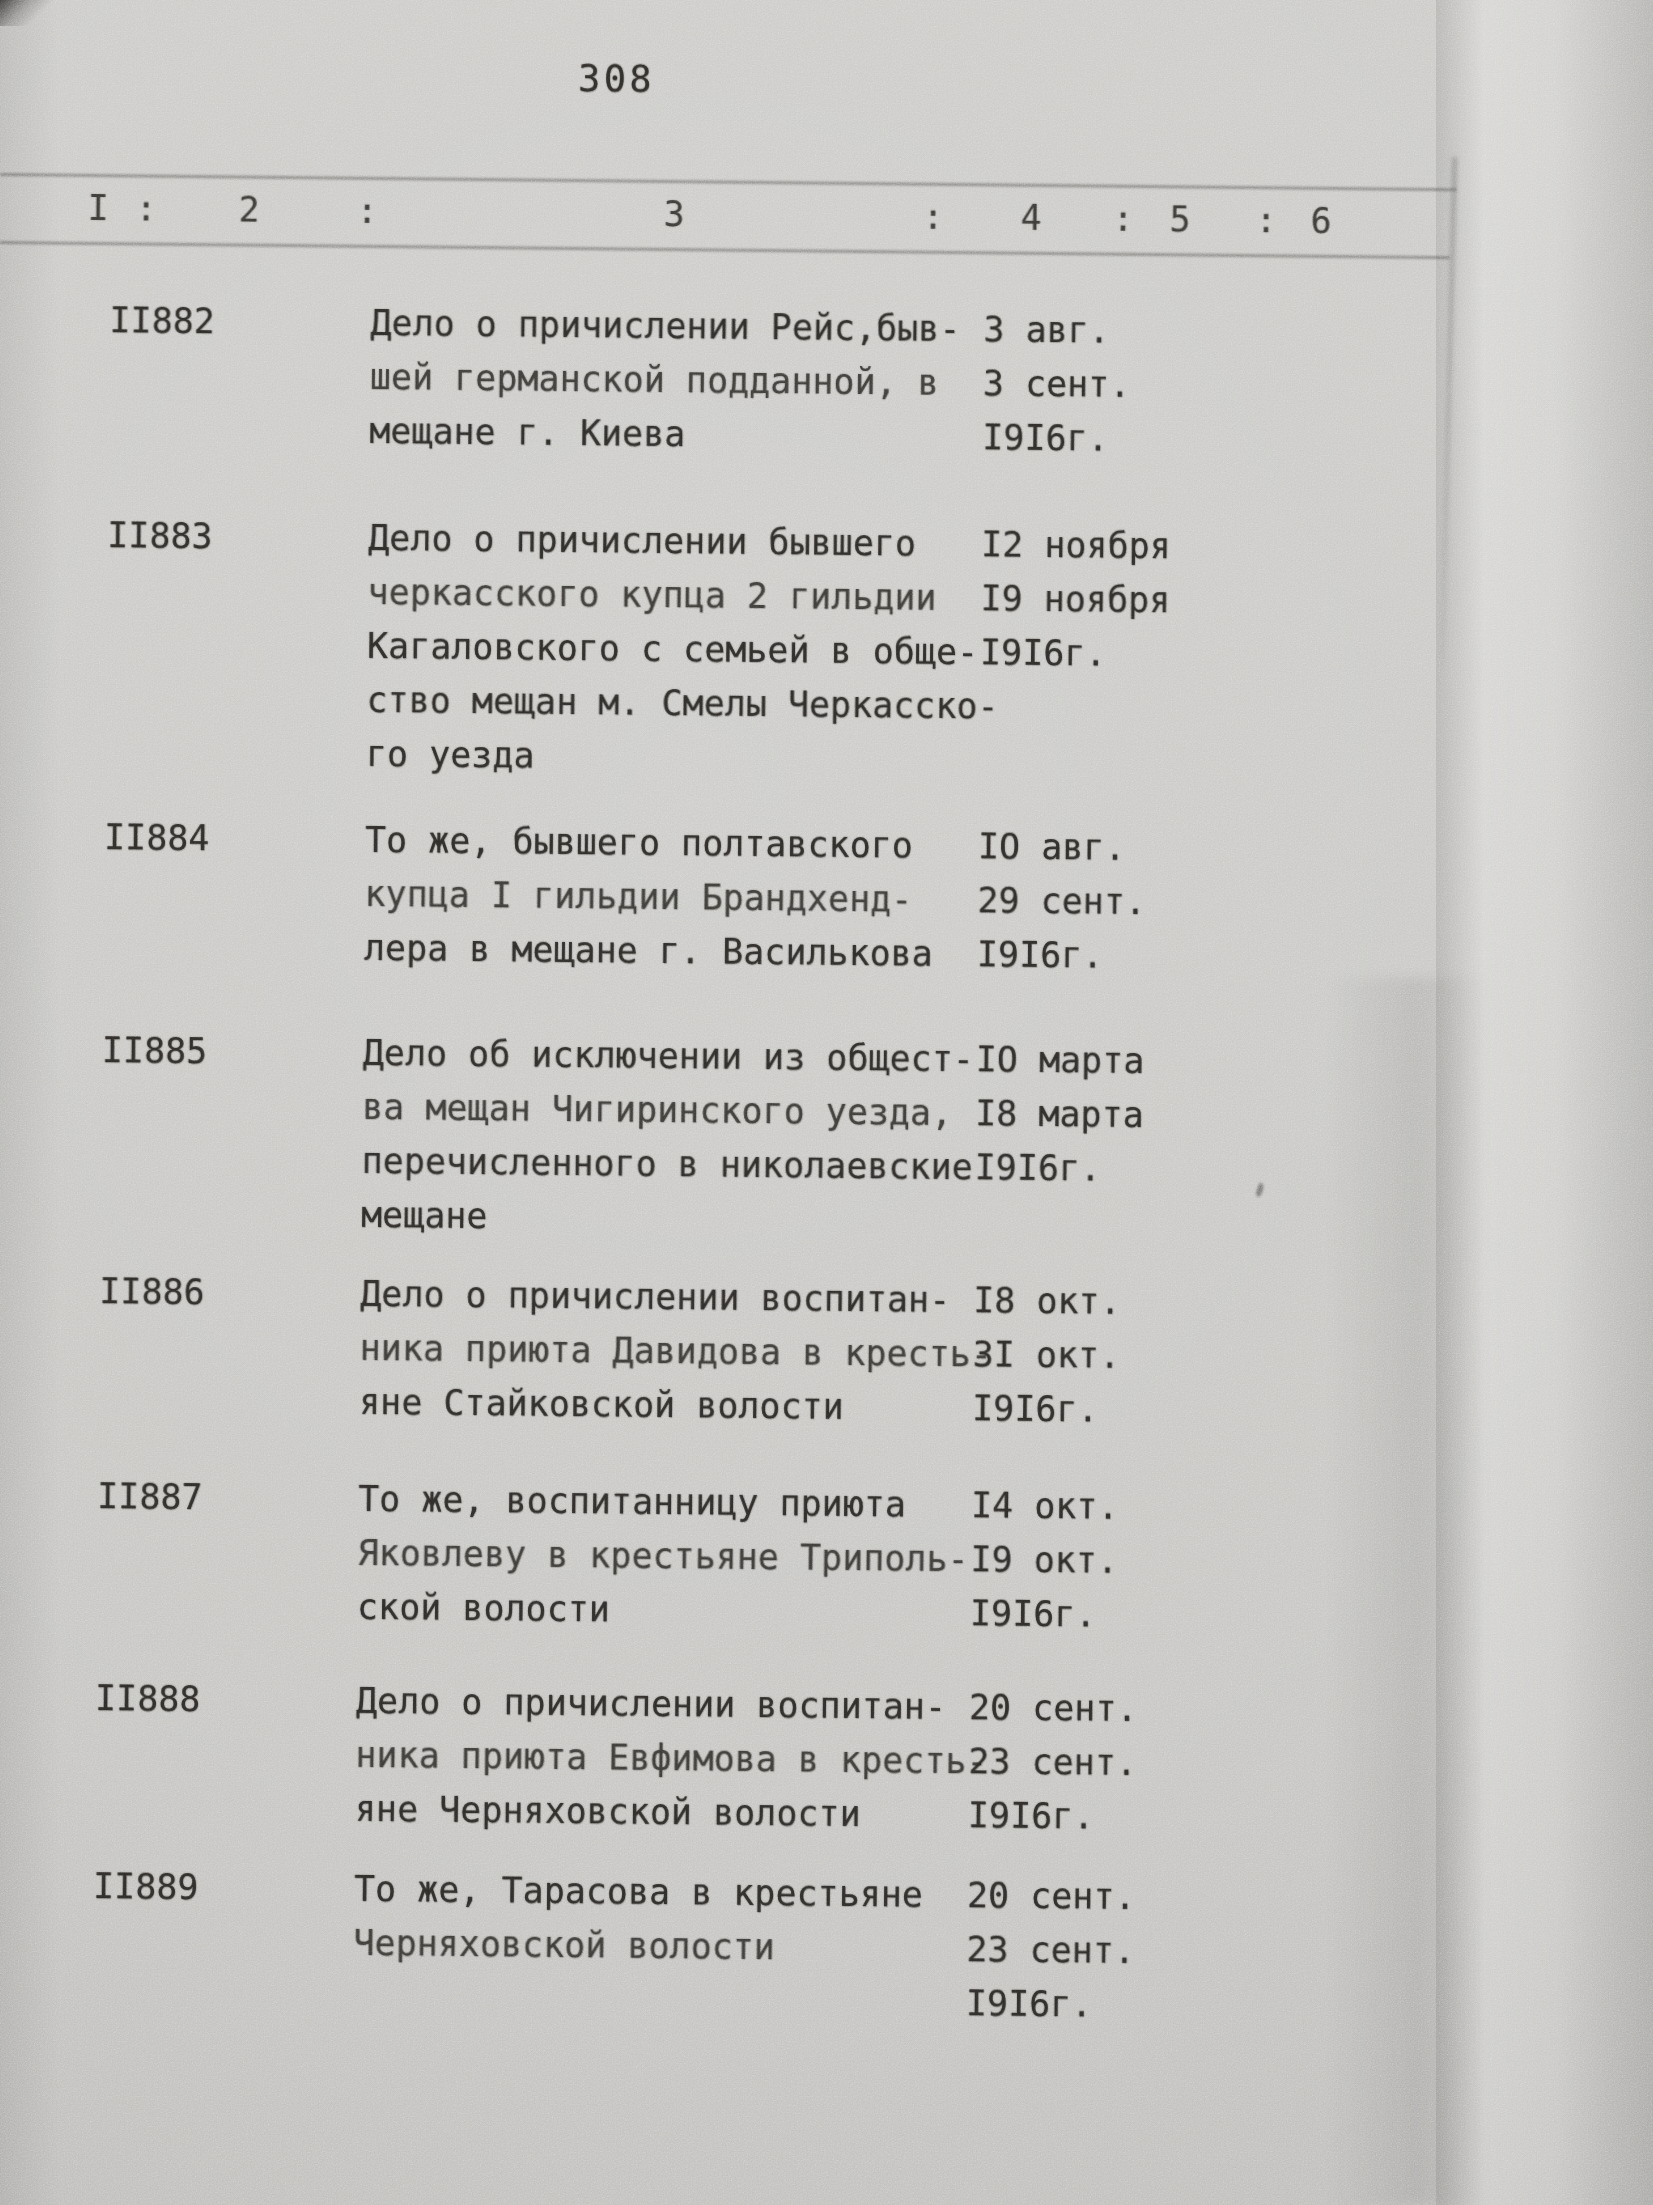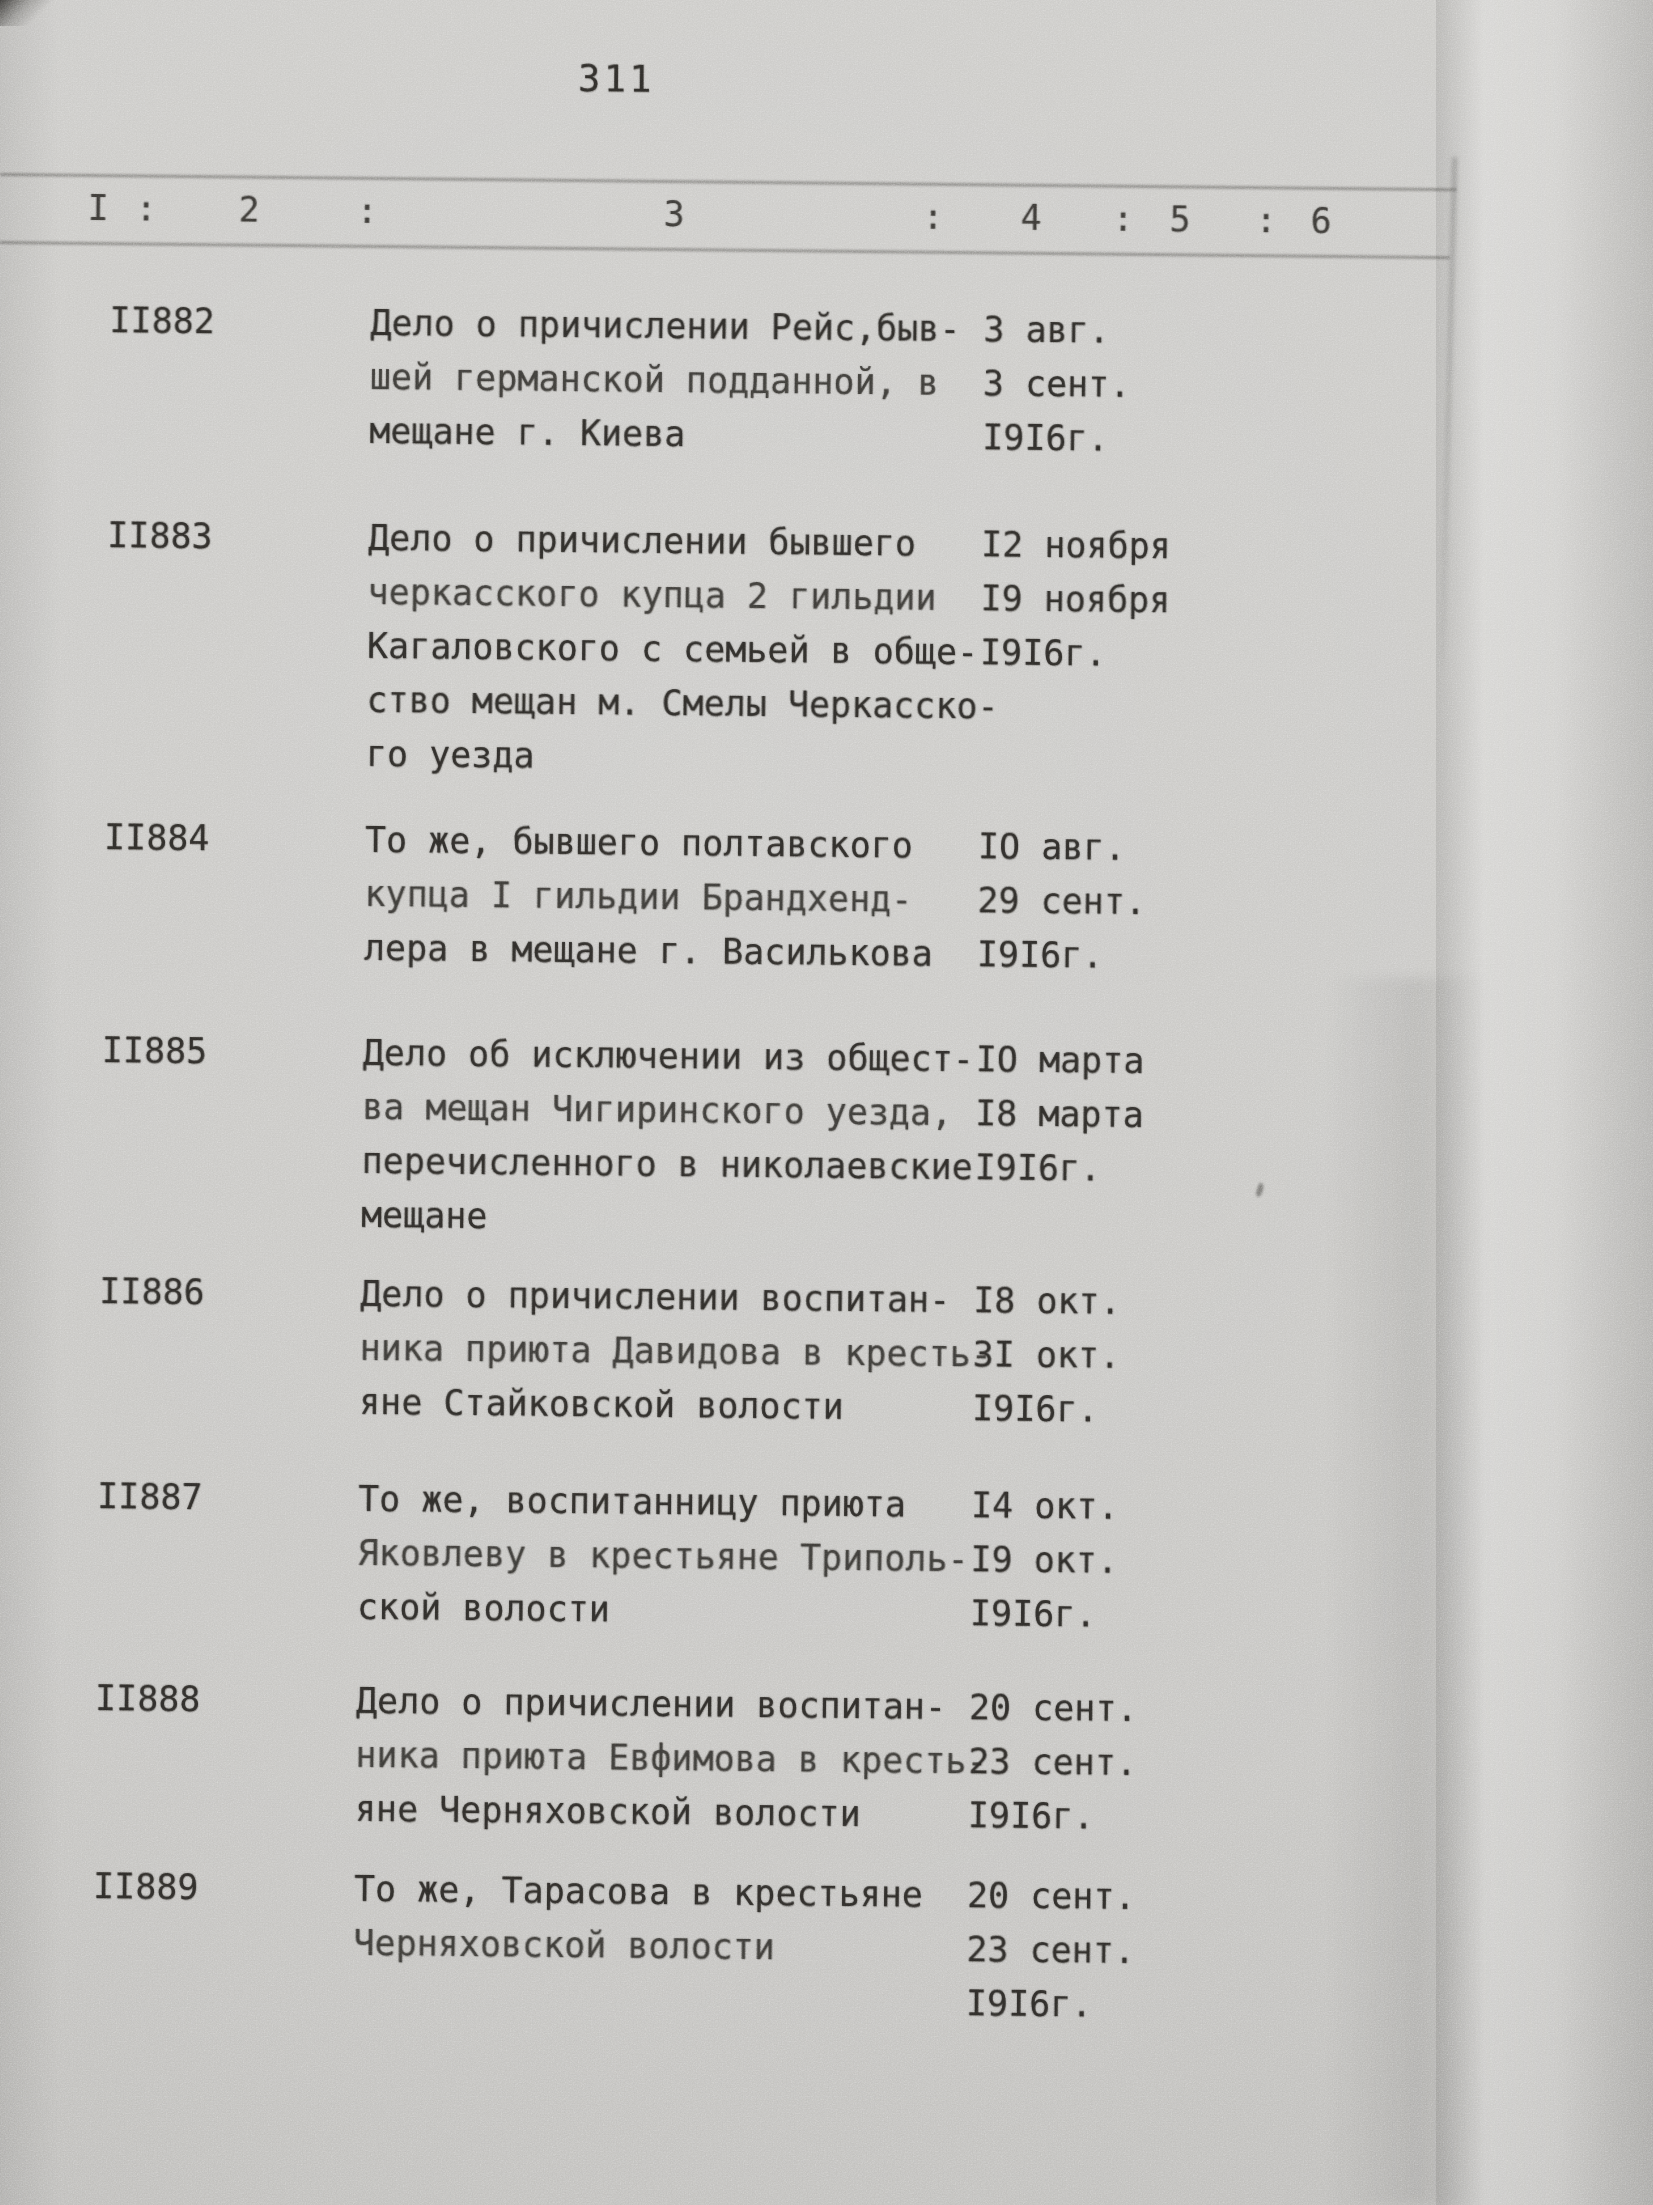--- a/index.html
+++ b/index.html
@@ -128,21 +128,21 @@
     pointer-events: none;
   }
 </style>
 </head>
 <body>
 
 <div class="photo">
 
   <div class="sheet">
 
-    <div class="page-number typed">311</div>
+    <div class="page-number typed">308</div>
 
     <div class="rule rule-top"></div>
 
     <span class="ruler-cell rc0 typed">I</span>
     <span class="ruler-cell rc1 typed">:</span>
     <span class="ruler-cell rc2 typed">2</span>
     <span class="ruler-cell rc3 typed">:</span>
     <span class="ruler-cell rc4 typed">3</span>
     <span class="ruler-cell rc5 typed">:</span>
     <span class="ruler-cell rc6 typed">4</span>

